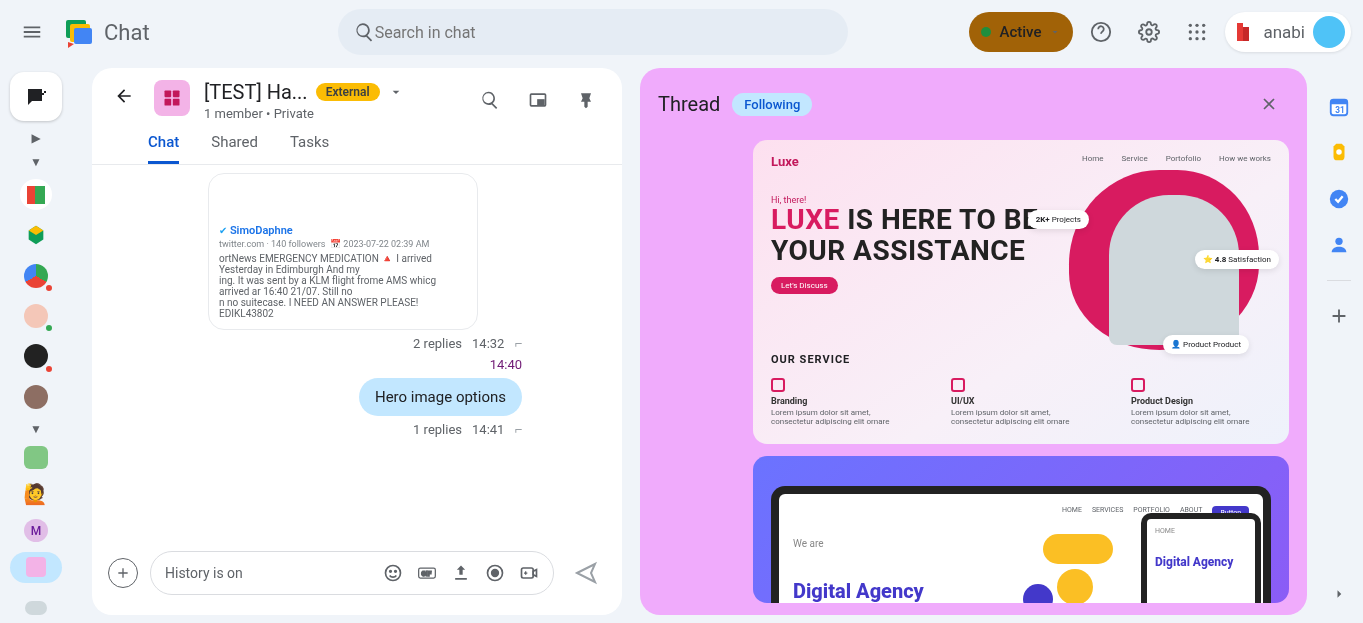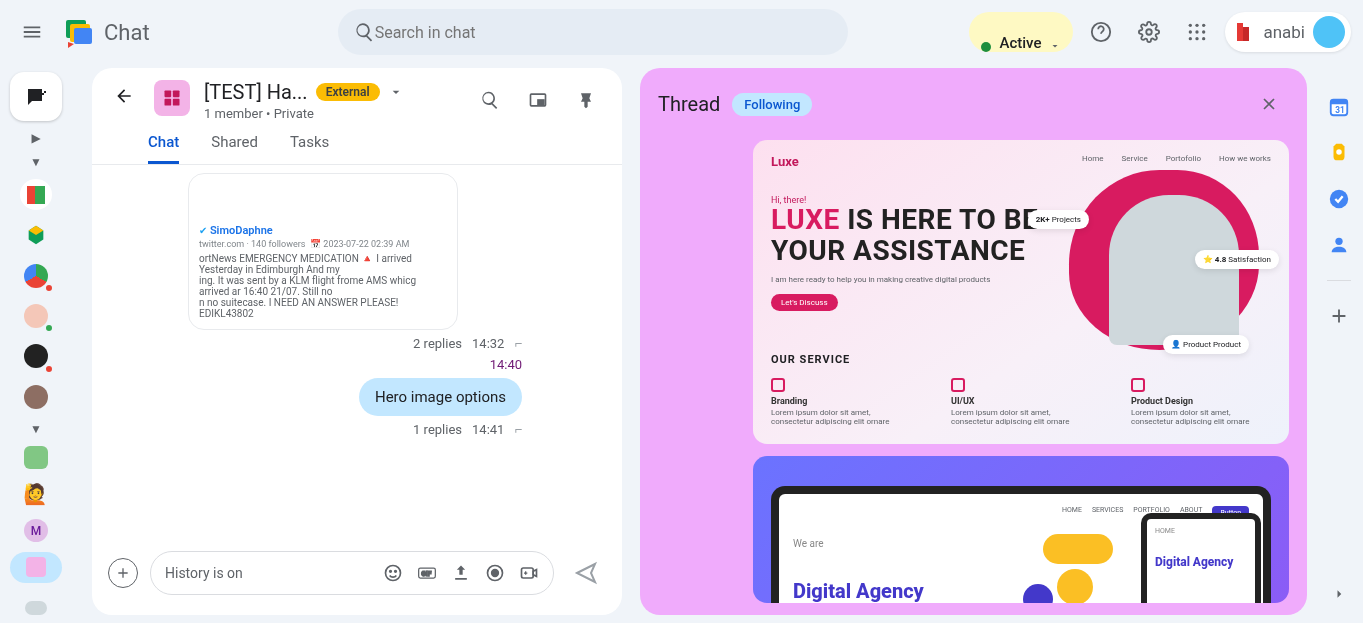--- a/index.html
+++ b/index.html
@@ -5,21 +5,21 @@
 *{margin:0;padding:0;box-sizing:border-box;font-family:"Google Sans",Roboto,Arial,sans-serif}
 body{background:#f0f4f9;width:1363px;height:623px;overflow:hidden;color:#202124}
 .header{height:64px;display:flex;align-items:center;padding:0 12px;gap:8px}
 .icon-btn{width:40px;height:40px;border-radius:50%;display:flex;align-items:center;justify-content:center;cursor:pointer;color:#5f6368}
 .logo-wrap{display:flex;align-items:center;gap:8px;margin-left:4px}
 .logo-sq{width:32px;height:32px;position:relative}
 .logo-text{font-size:22px;color:#5f6368;font-weight:400}
 .search{flex:0 0 510px;height:46px;background:#e5ecf4;border-radius:24px;display:flex;align-items:center;padding:0 16px;margin-left:180px;}
 .search input{border:none;background:none;outline:none;font-size:16px;color:#5f6368;width:100%}
 .spacer{flex:1}
-.status-pill{background:#fef9c3;height:40px;border-radius:20px;display:flex;align-items:flex-end;padding:0 12px;gap:8px;cursor:pointer}
+.status-pill{background:#a16207;height:40px;border-radius:20px;display:flex;align-items:center;padding:0 12px;gap:8px;cursor:pointer}
 .status-dot{width:10px;height:10px;background:#1e8e3e;border-radius:50%}
 .status-pill span{font-size:15px;font-weight:500}
 .brand-pill{background:#fff;height:40px;border-radius:20px;display:flex;align-items:center;padding:0 6px 0 10px;gap:8px;box-shadow:0 1px 3px rgba(0,0,0,.1)}
 .brand-pill .txt{font-size:17px;color:#5f6368}
 .avatar{width:32px;height:32px;border-radius:50%;background:#4fc3f7}
 .main{display:flex;height:559px}
 .rail{width:72px;display:flex;flex-direction:column;align-items:center;padding-top:8px;gap:10px}
 .rail-top{width:52px;height:52px;background:#fff;border-radius:14px;display:flex;align-items:center;justify-content:center;box-shadow:0 1px 3px rgba(0,0,0,.2)}
 .rail-item{width:32px;height:32px;border-radius:50%;display:flex;align-items:center;justify-content:center;font-size:16px}
 .chevron-small{color:#5f6368;font-size:12px}
@@ -28,21 +28,21 @@
 .chead{display:flex;align-items:flex-start;padding:12px 16px 4px;gap:14px}
 .space-ic{width:36px;height:36px;background:#f3b3e7;border-radius:8px;display:flex;align-items:center;justify-content:center;color:#c2185b}
 .ctitle{font-size:20px;font-weight:400}
 .ext-badge{background:#fbbc04;color:#3c4043;font-size:12px;font-weight:600;padding:2px 10px;border-radius:12px}
 .csub{font-size:13px;color:#5f6368;margin-top:2px}
 .chead-icons{margin-left:auto;display:flex;gap:8px}
 .tabs{display:flex;gap:32px;padding:8px 56px 0;border-bottom:1px solid #e8eaed}
 .tab{font-size:15px;color:#5f6368;padding-bottom:10px;cursor:pointer}
 .tab.active{color:#0b57d0;border-bottom:3px solid #0b57d0;font-weight:500}
 .msgs{flex:1;overflow:hidden;padding:8px 100px 8px 16px;display:flex;flex-direction:column;align-items:flex-end;gap:6px}
-.card-quote{width:270px;background:#fff;border:1px solid #e8eaed;border-radius:16px;padding:10px;font-size:10px;color:#5f6368;align-self:flex-start;margin-left:80px}
+.card-quote{width:270px;background:#fff;border:1px solid #e8eaed;border-radius:16px;padding:10px;font-size:10px;color:#5f6368;align-self:flex-start;margin-left:100px}
 .card-quote .qtop{height:40px}
 .card-quote .qname{color:#1a73e8;font-weight:600;font-size:11px}
 .card-quote .qmeta{font-size:9px;color:#80868b;margin:2px 0 4px}
 .repline{font-size:13px;color:#5f6368;display:flex;gap:10px;align-items:center}
 .repline .tail{color:#9aa0a6}
 .time-alone{font-size:13px;color:#701a75}
 .bubble{background:#c2e7ff;padding:10px 16px;border-radius:20px;font-size:15px}
 .composer{display:flex;align-items:center;padding:12px 16px 20px;gap:12px}
 .comp-box{flex:1;border:1px solid #dadce0;border-radius:24px;height:44px;display:flex;align-items:center;padding:0 14px;gap:14px}
 .comp-box .hist{color:#5f6368;font-size:14px}
@@ -338,21 +338,20 @@
       <div class="mock mock1">
         <span class="brand">Luxe</span>
         <div class="nav">
           <span>Home</span>
             <span>Service</span>
             <span>Portofolio</span>
             <span>How we works</span>
         </div>
         <div class="hi">Hi, there!</div>
         <h1><span class="pink">LUXE</span><span> IS HERE TO BE</span><br><span>YOUR ASSISTANCE</span></h1>
-        <div class="sub">I am here ready to help you in making creative digital products</div>
         <span class="cta">Let's Discuss</span>
         <div class="blob"></div>
         <div class="person"></div>
         <div class="chip" style="top:70px;right:200px"><b>2K+</b> <span>Projects</span></div>
         <div class="chip" style="top:110px;right:10px">⭐ <b>4.8</b> <span>Satisfaction</span></div>
         <div class="chip" style="bottom:90px;right:40px">👤 <span>Product Product</span></div>
         <div class="svc">
           <h3>OUR SERVICE</h3>
           <div class="svc-row">
             <div class="svc-item"><div class="svc-ic"></div><b>Branding</b><span>Lorem ipsum dolor sit amet, consectetur adipiscing elit ornare</span></div>

